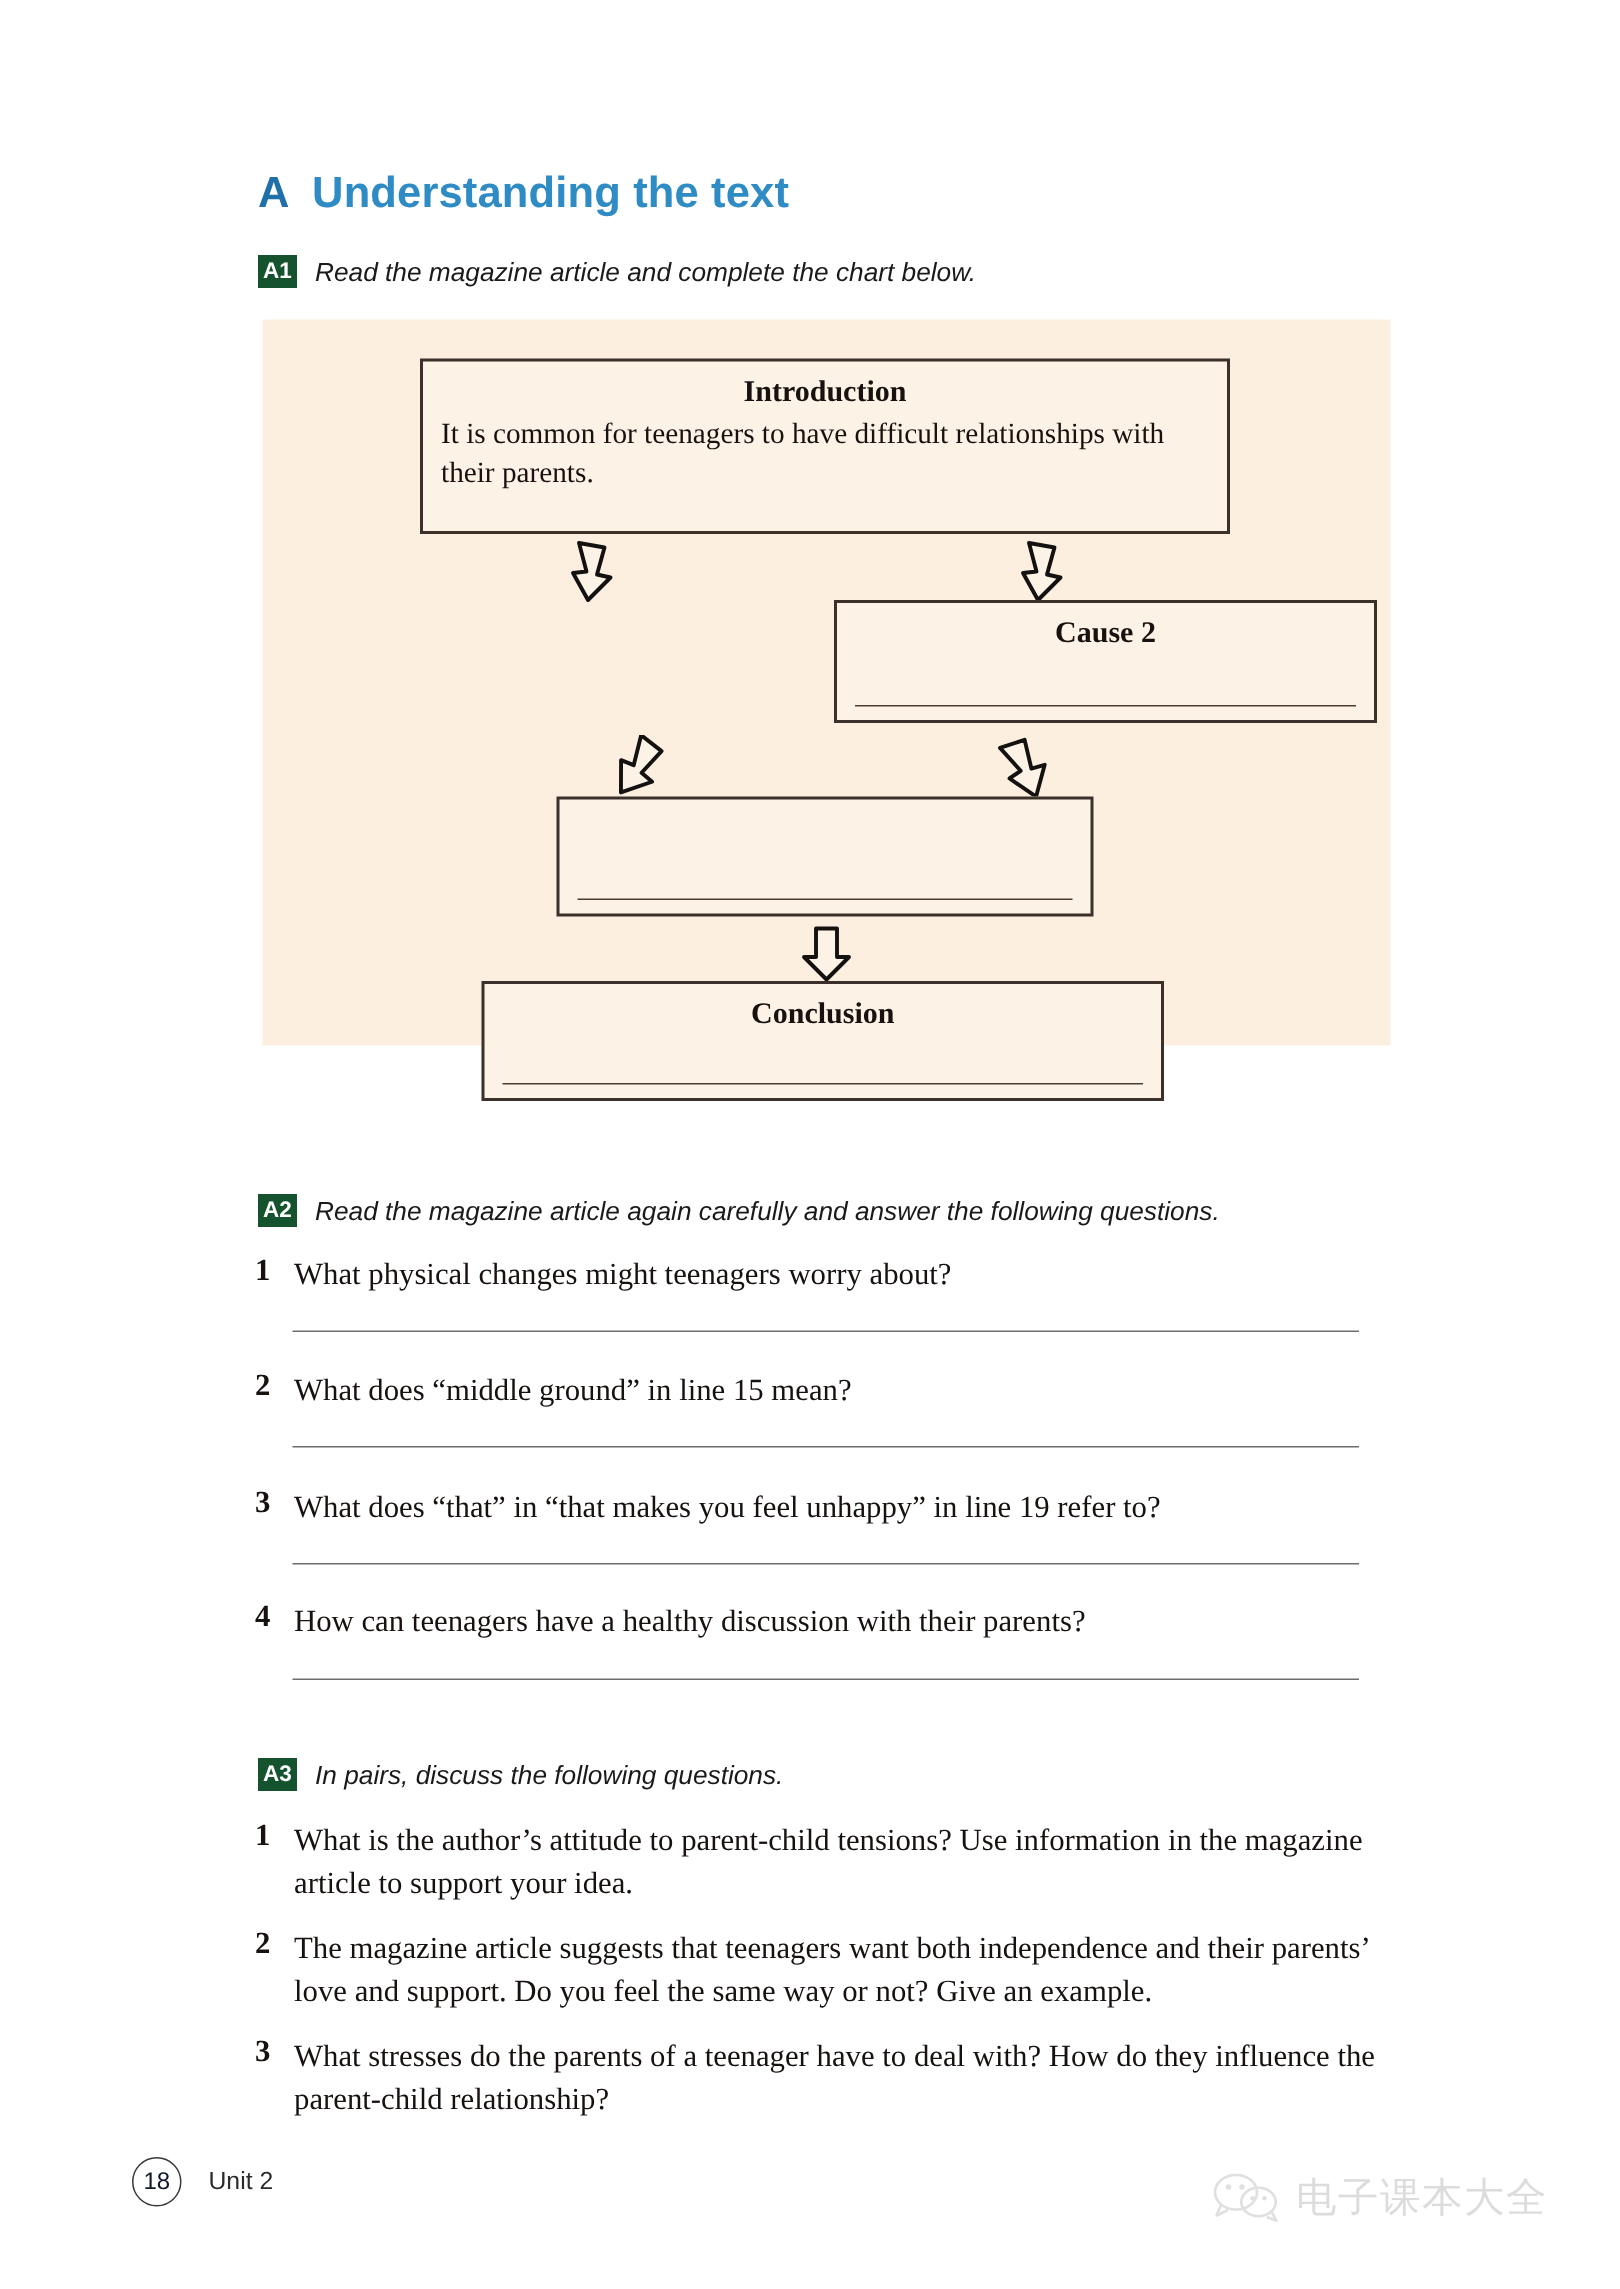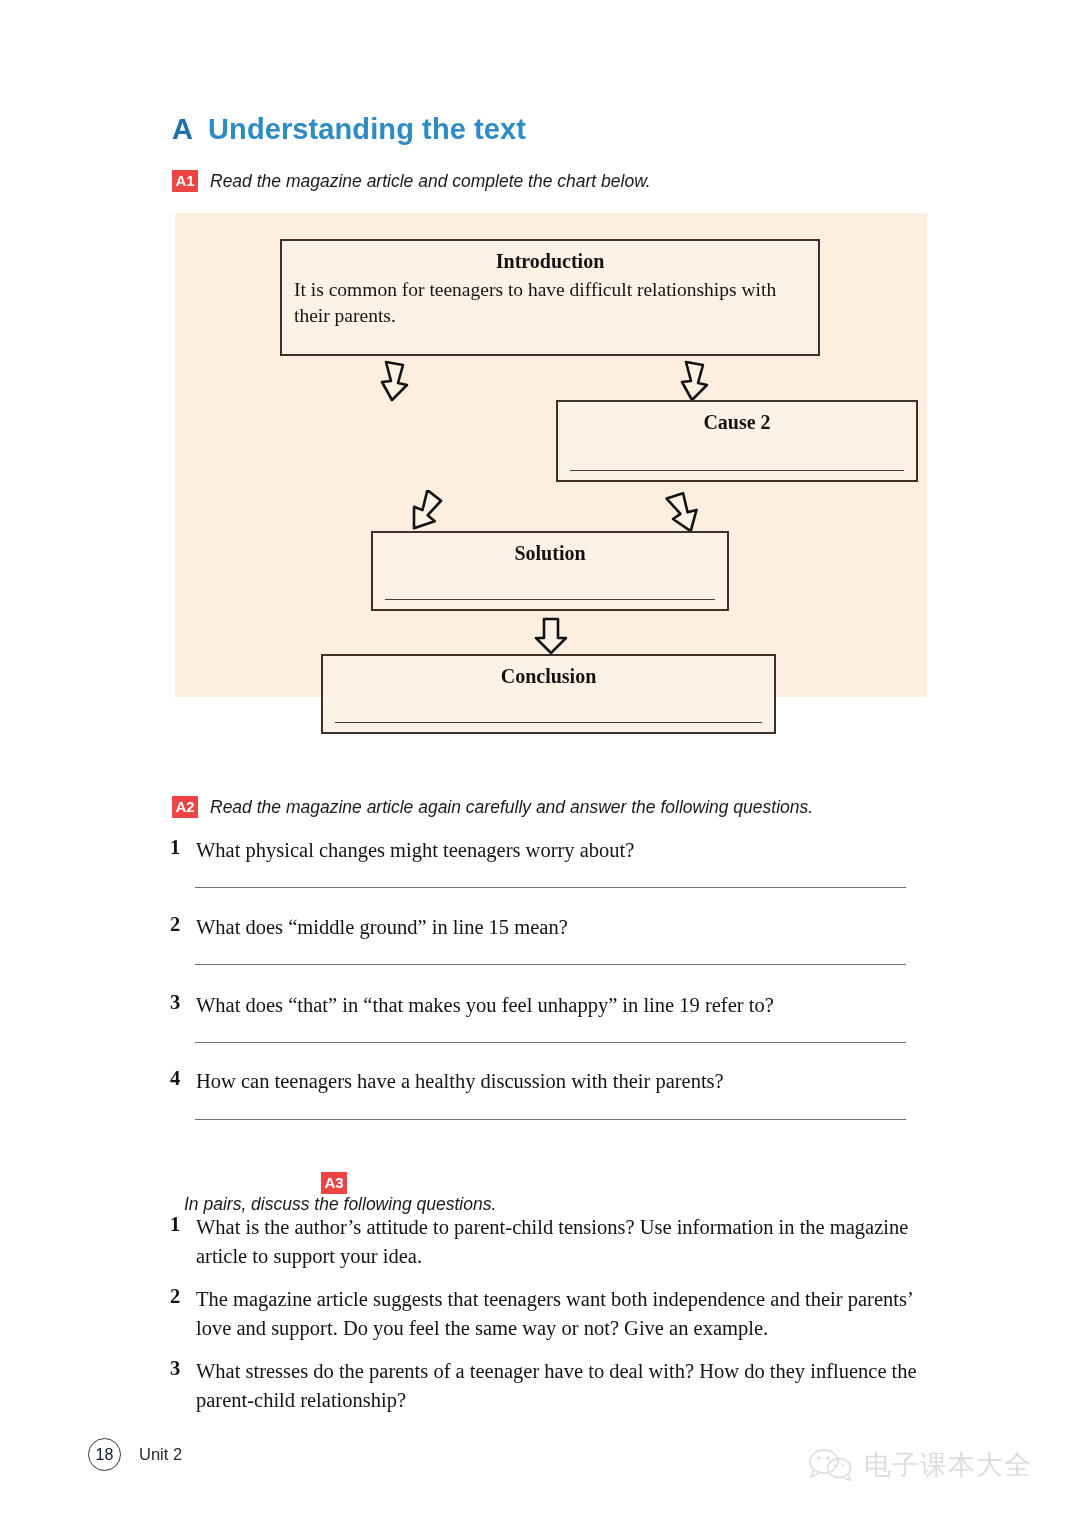--- a/index.html
+++ b/index.html
@@ -26,21 +26,21 @@
     letter-spacing: .1px;
     white-space: nowrap;
   }
   .section-head .sec-letter { color: #1f6fa8; margin-right: 15px; }
   .section-head .sec-title  { color: #2e8bc4; }
 
   
   .task-row { position: absolute; display: flex; align-items: center; }
   .badge {
     display: inline-block;
-    background: #ef4444;
+    background: #14532d;
     color: #ffffff;
     font-family: "Liberation Sans", sans-serif;
     font-weight: bold;
     font-size: 15px;
     line-height: 22px;
     height: 22px;
     min-width: 26px;
     text-align: center;
     padding: 0 2px;
     box-sizing: border-box;
@@ -49,21 +49,21 @@
     margin-left: 12px;
     font-family: "Liberation Sans", sans-serif;
     font-style: italic;
     font-size: 17.5px;
     color: #1a1a1a;
     white-space: nowrap;
   }
 
   #task-a1 { left: 172px; top: 170px; }
   #task-a2 { left: 172px; top: 796px; justify-content: flex-end; }
-  #task-a3 { left: 172px; top: 1172px; flex-direction: column; }
+  #task-a3 { left: 172px; top: 1172px; }
 
   
   #chart-panel {
     position: absolute;
     left: 175px;
     top: 213px;
     width: 752px;
     height: 484px;
     background: #fcefe0;
   }
@@ -221,21 +221,20 @@
       <path d="M14 2 L31 5 L26 24 L35 26 L20 42 L10 23 L19 22 Z" fill="#fdf2e6" stroke="#141210" stroke-width="2.6" stroke-linejoin="round"></path>
     </g>
   </svg>
   <svg class="fc-arrow" id="arrow-cause2-sol" width="46" height="44" viewBox="0 0 46 44">
     <g transform="rotate(-28 23 22)">
       <path d="M14 2 L31 5 L26 24 L35 26 L20 42 L10 23 L19 22 Z" fill="#fdf2e6" stroke="#141210" stroke-width="2.6" stroke-linejoin="round"></path>
     </g>
   </svg>
 
   <div class="fc-box" id="box-solution">
-    <div class="fc-title">Solution</div>
     <div class="fc-answer-line"></div>
   </div>
 
   <svg class="fc-arrow" id="arrow-sol-concl" width="36" height="38" viewBox="0 0 36 38">
     <path d="M11 2 L25 2 L25 21 L33 21 L18 36 L3 21 L11 21 Z" fill="#fdf2e6" stroke="#141210" stroke-width="2.6" stroke-linejoin="round"></path>
   </svg>
 
   <div class="fc-box" id="box-conclusion">
     <div class="fc-title">Conclusion</div>
     <div class="fc-answer-line"></div>

